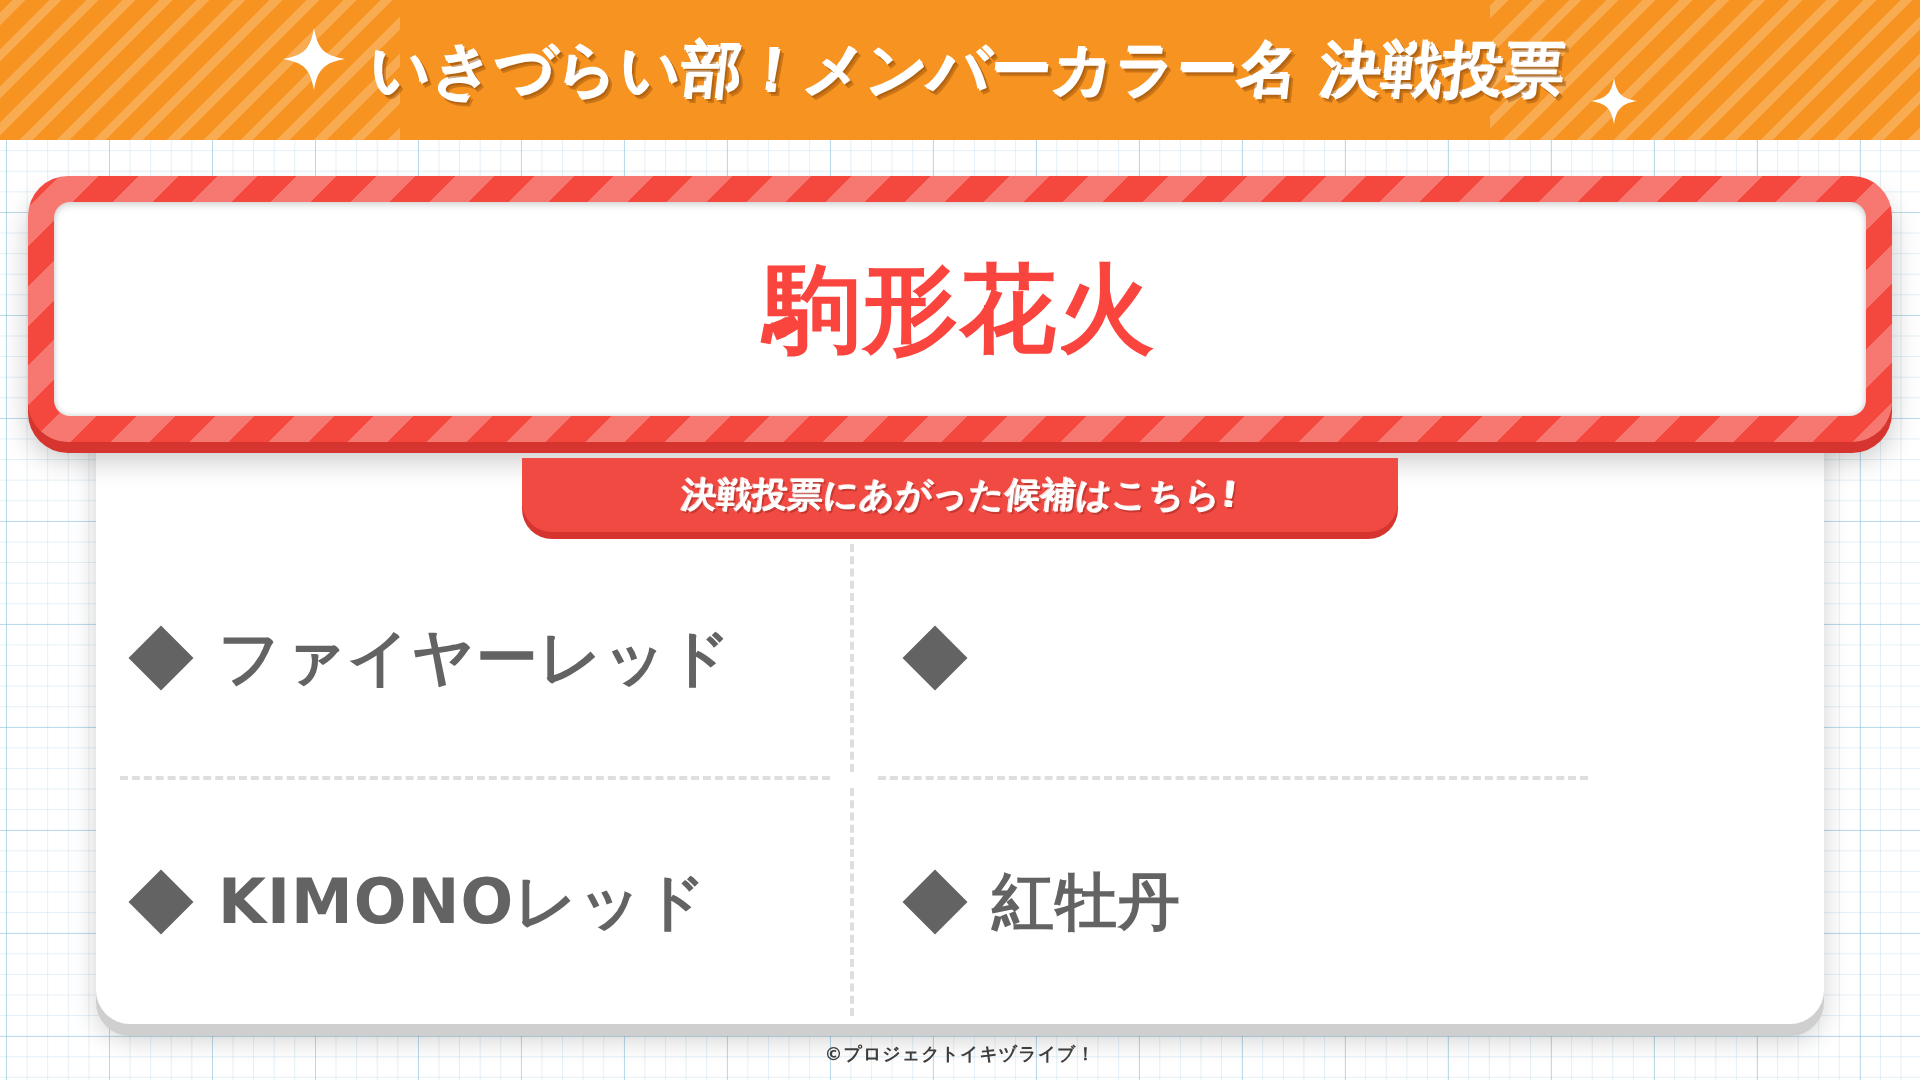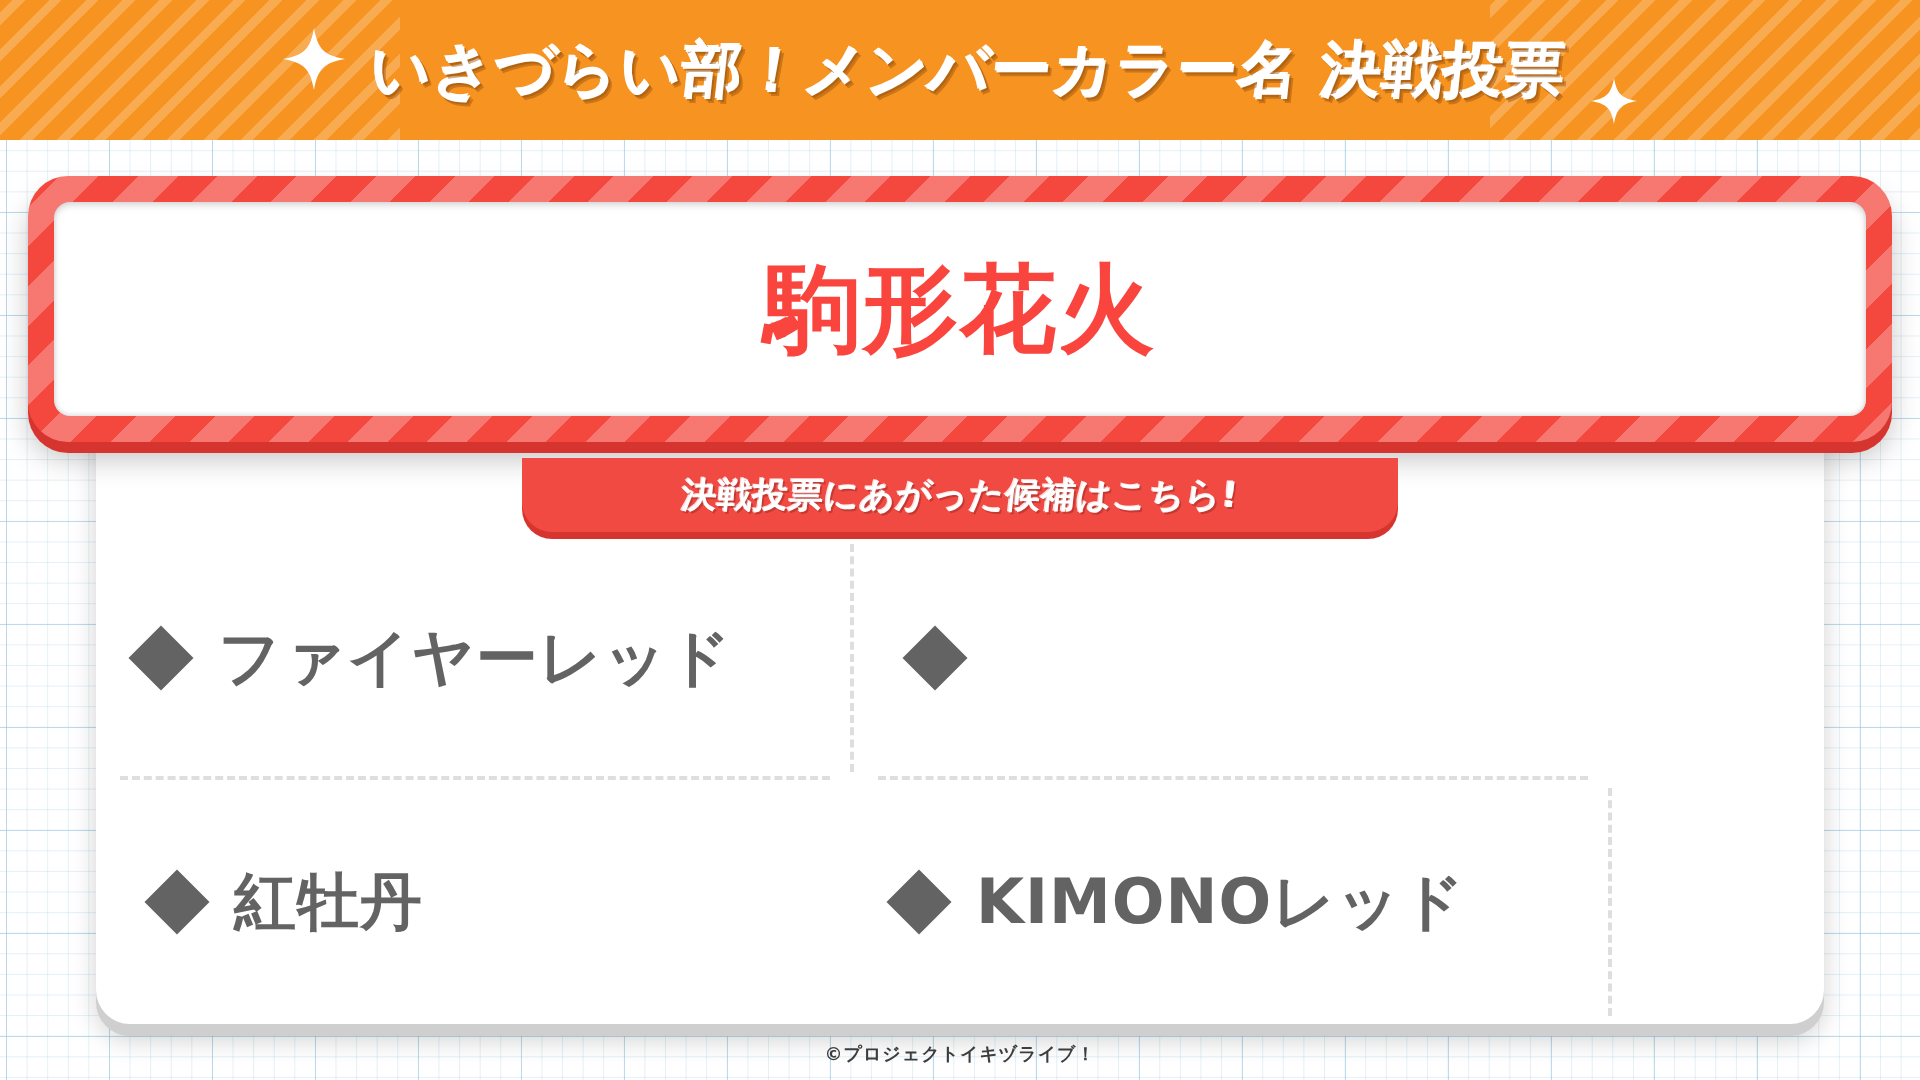--- a/index.html
+++ b/index.html
@@ -237,28 +237,28 @@
 
     <div class="cand-cell col-left row-top">
       <span class="cand-diamond"></span>
       <span class="cand-label">ファイヤーレッド</span>
     </div>
 
     <div class="cand-cell col-right row-top">
       <span class="cand-diamond"></span>
     </div>
 
+    <div class="cand-cell col-left row-bottom">
+      <span class="cand-diamond"></span>
+      <span class="cand-label">KIMONOレッド</span>
+    </div>
+
     <div class="cand-cell col-right row-bottom">
       <span class="cand-diamond"></span>
       <span class="cand-label">紅牡丹</span>
-    </div>
-
-    <div class="cand-cell col-left row-bottom">
-      <span class="cand-diamond"></span>
-      <span class="cand-label">KIMONOレッド</span>
     </div>
 
   </div>
 
   <div id="footer">
     <span id="footer-text">©プロジェクトイキヅライブ！</span>
   </div>
 
 </div>
 

